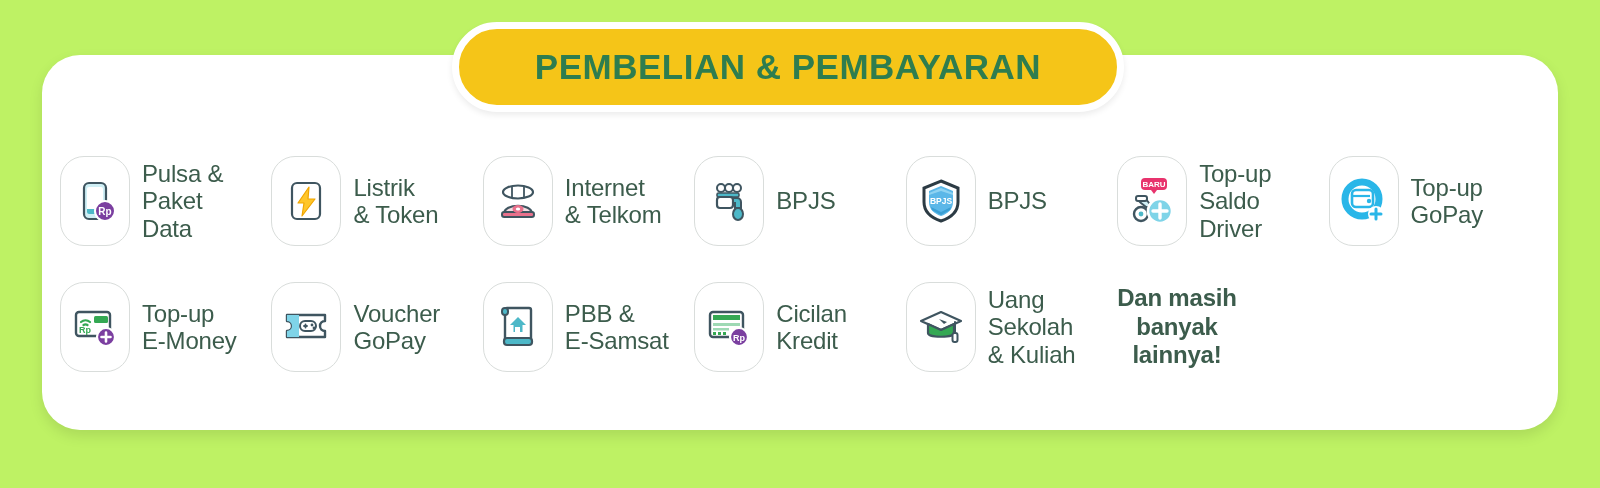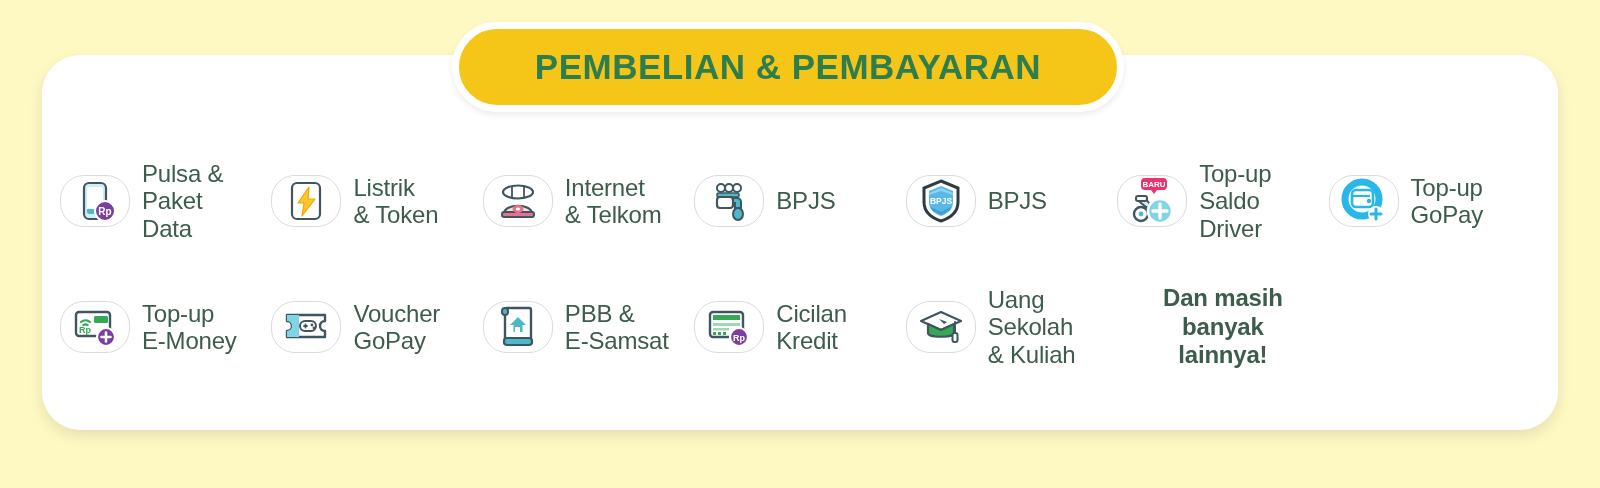--- a/index.html
+++ b/index.html
@@ -14,21 +14,21 @@
     font-family: "Liberation Sans", sans-serif;
     background: #3aaa46;
     position: relative;
   }
 
   #stage {
     position: absolute;
     inset: 0;
     width: 1600px;
     height: 488px;
-    background: #fef9c3;
+    background: #bef264;
     text-decoration: underline;
   }
 
   
   .card {
     position: absolute;
     left: 42px;
     top: 55px;
     width: 1516px;
     height: 375px;
@@ -74,41 +74,40 @@
   }
 
   .item {
     display: flex;
     align-items: center;
     gap: 12px;
   }
 
   .tile {
     width: 70px;
-    height: 52px;
+    height: 90px;
     min-width: 70px;
     border: 1.6px solid #d9dddb;
     border-radius: 24px;
     background: #ffffff;
     display: flex;
     align-items: center;
     justify-content: center;
     position: relative;
   }
 
   .label {
     color: #3c5c4c;
     font-size: 24px;
     line-height: 1.14;
     font-weight: 400;
     letter-spacing: -0.2px;
   }
 
   .item-noicon {
-    justify-content: center;
   }
   .item-noicon .label {
     font-weight: bold;
     text-align: center;
     line-height: 1.2;
   }
 
   svg { display: block; overflow: visible; }
 </style>
 </head>

